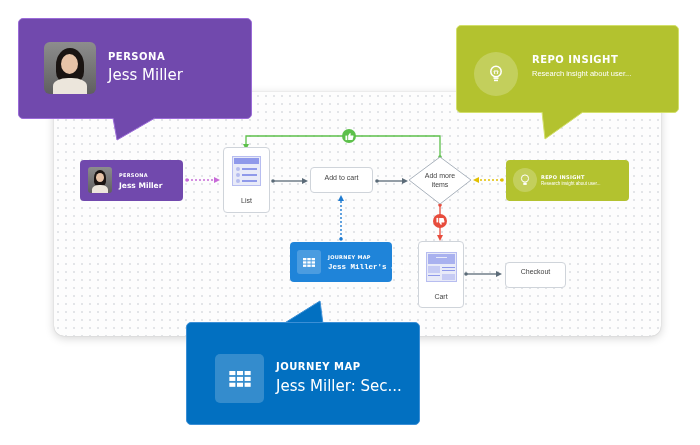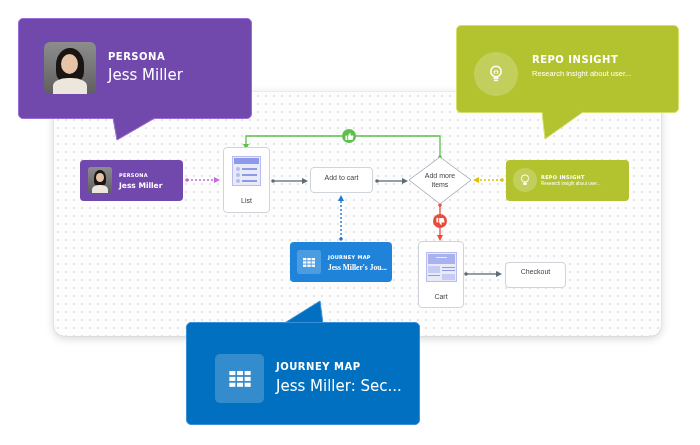--- a/index.html
+++ b/index.html
@@ -153,21 +153,21 @@
           <rect x="0" y="3.3" width="3.4" height="2.3"></rect>
           <rect x="4.3" y="3.3" width="3.4" height="2.3"></rect>
           <rect x="8.6" y="3.3" width="3.4" height="2.3"></rect>
           <rect x="0" y="6.6" width="3.4" height="2.3"></rect>
           <rect x="4.3" y="6.6" width="3.4" height="2.3"></rect>
           <rect x="8.6" y="6.6" width="3.4" height="2.3"></rect>
         </g>
       </svg>
   </div>
   <div class="abs" style="left:38px;top:12px;font-size:5px;font-family:'DejaVu Sans',sans-serif;font-weight:bold;letter-spacing:0.3px;">JOURNEY MAP</div>
-  <div class="abs" style="left:38px;top:21px;font-size:7.5px;font-family:Liberation Serif, serif;font-weight:bold;white-space:nowrap;">Jess Miller's Jou...</div>
+  <div class="abs" style="left:38px;top:21px;font-size:7.5px;font-family:Liberation Mono, monospace;font-weight:bold;white-space:nowrap;">Jess Miller's Jou...</div>
 </div>
 
 <div class="node" style="left:418px;top:241px;width:46px;height:67px;">
   <div class="abs" style="left:7px;top:10px;width:31px;height:30px;background:#e8eaf8;border:1px solid #b7bdf0;box-sizing:border-box;">
     <div style="position:absolute;left:1px;top:1px;right:1px;height:10px;background:#a9b1ef;"></div>
     <div style="position:absolute;left:9px;top:4px;width:11px;height:1px;background:#e8eaf8;"></div>
     <div style="position:absolute;left:1px;top:13px;width:12px;height:7px;background:#c6cbf4;"></div>
     <div style="position:absolute;left:15px;top:14px;width:13px;height:1px;background:#8f99ea;"></div>
     <div style="position:absolute;left:15px;top:17px;width:13px;height:1px;background:#8f99ea;"></div>
     <div style="position:absolute;left:1px;top:22px;width:12px;height:1px;background:#8f99ea;"></div>

